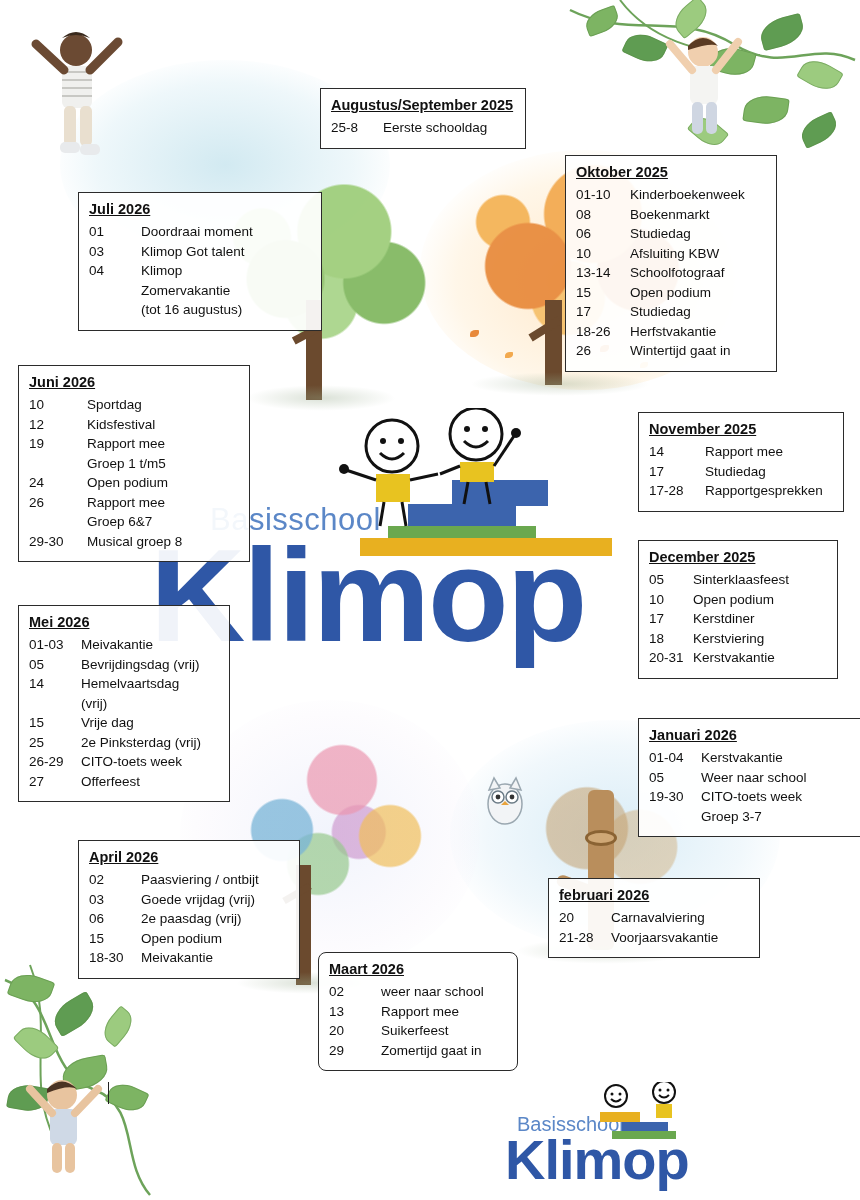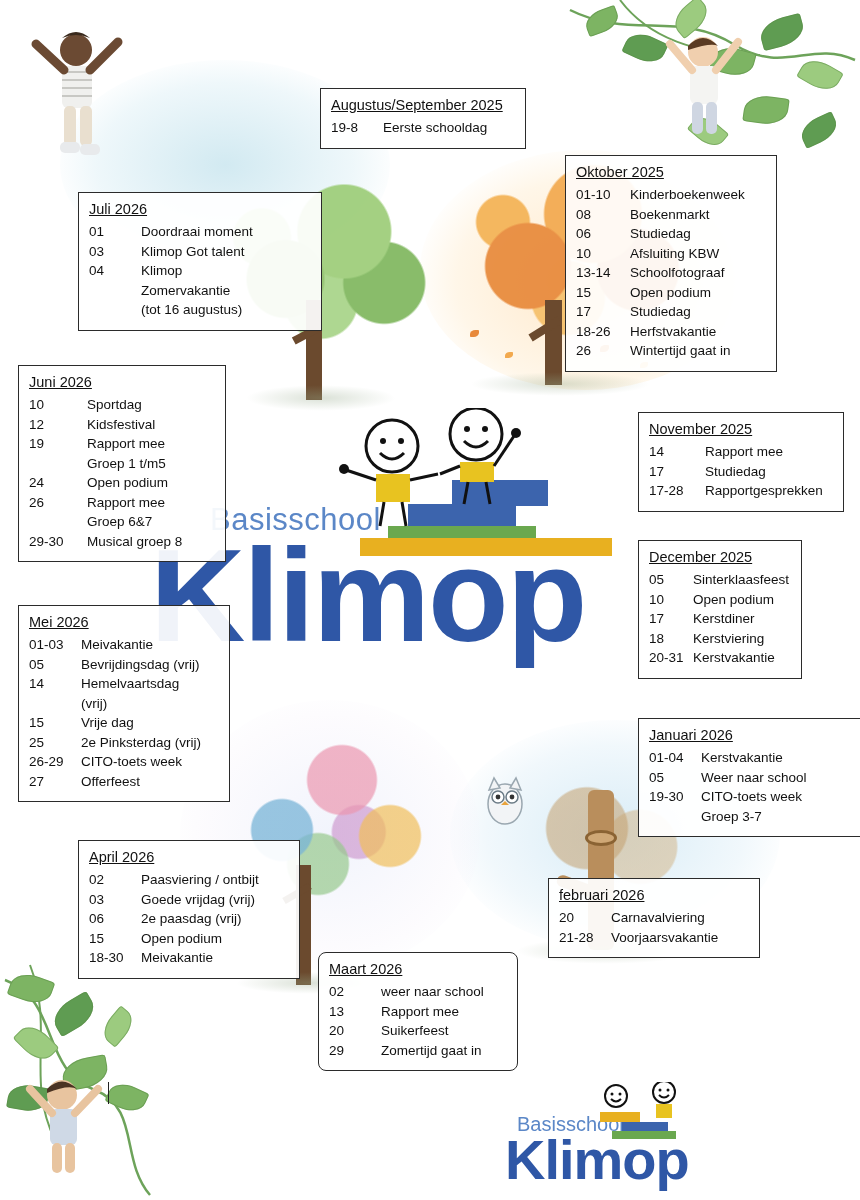--- a/index.html
+++ b/index.html
@@ -128,21 +128,21 @@
   .card {
     position: absolute;
     background: rgba(255,255,255,.93);
     border: 1px solid #2b2b2b;
     padding: 8px 10px 10px 10px;
     z-index: 5;
   }
   .card h3 {
     margin: 0 0 5px 0;
     font-size: 14.5px;
-    font-weight: normal;
+    font-weight: bold;
     text-decoration: underline;
     color: #111;
     white-space: nowrap;
   }
   .rows { display: block; }
   .row {
     display: flex;
     font-size: 13.5px;
     line-height: 19.5px;
     color: #111;
@@ -162,27 +162,27 @@
   .w-mrt .d { width: 52px; }
   .w-apr .d { width: 52px; }
   .w-mei .d { width: 52px; }
   .w-juni .d { width: 58px; }
 
   
   #card-aug  { left: 320px; top: 88px;  width: 206px; }
   #card-juli { left: 78px;  top: 192px; width: 244px; }
   #card-okt  { left: 565px; top: 155px; width: 212px; }
   #card-nov  { left: 638px; top: 412px; width: 206px; }
-  #card-dec  { left: 638px; top: 540px; width: 164px; }
+  #card-dec  { left: 638px; top: 540px; width: 200px; }
   #card-jan  { left: 638px; top: 718px; width: 232px; }
   #card-feb  { left: 548px; top: 878px; width: 212px; }
   #card-mrt  { left: 318px; top: 952px; width: 200px; border-radius: 8px; }
   #card-apr  { left: 78px;  top: 840px; width: 222px; }
   #card-mei  { left: 18px;  top: 605px; width: 212px; }
-  #card-juni { left: 18px;  top: 365px; width: 208px; }
+  #card-juni { left: 18px;  top: 365px; width: 232px; }
 
   
   .caret {
     position: absolute; left: 108px; top: 1082px; width: 1px; height: 22px; background: #222; z-index: 6;
   }
 </style>
 </head>
 <body>
 
 <div class="wash-top-left"></div>
@@ -340,21 +340,21 @@
   <div class="basis">Basisschool</div>
   <div class="klimop">Klimop</div>
 </div>
 
 <div class="caret"></div>
 
 <div class="card w-aug" id="card-aug">
   <h3>Augustus/September 2025</h3>
   <div class="rows">
     <div class="row">
-        <span class="d">19-8</span>
+        <span class="d">25-8</span>
         <span class="t">Eerste schooldag</span>
       </div>
   </div>
 </div>
 
 <div class="card w-juli" id="card-juli">
   <h3>Juli 2026</h3>
   <div class="rows">
     <div class="row">
         <span class="d">01</span>

